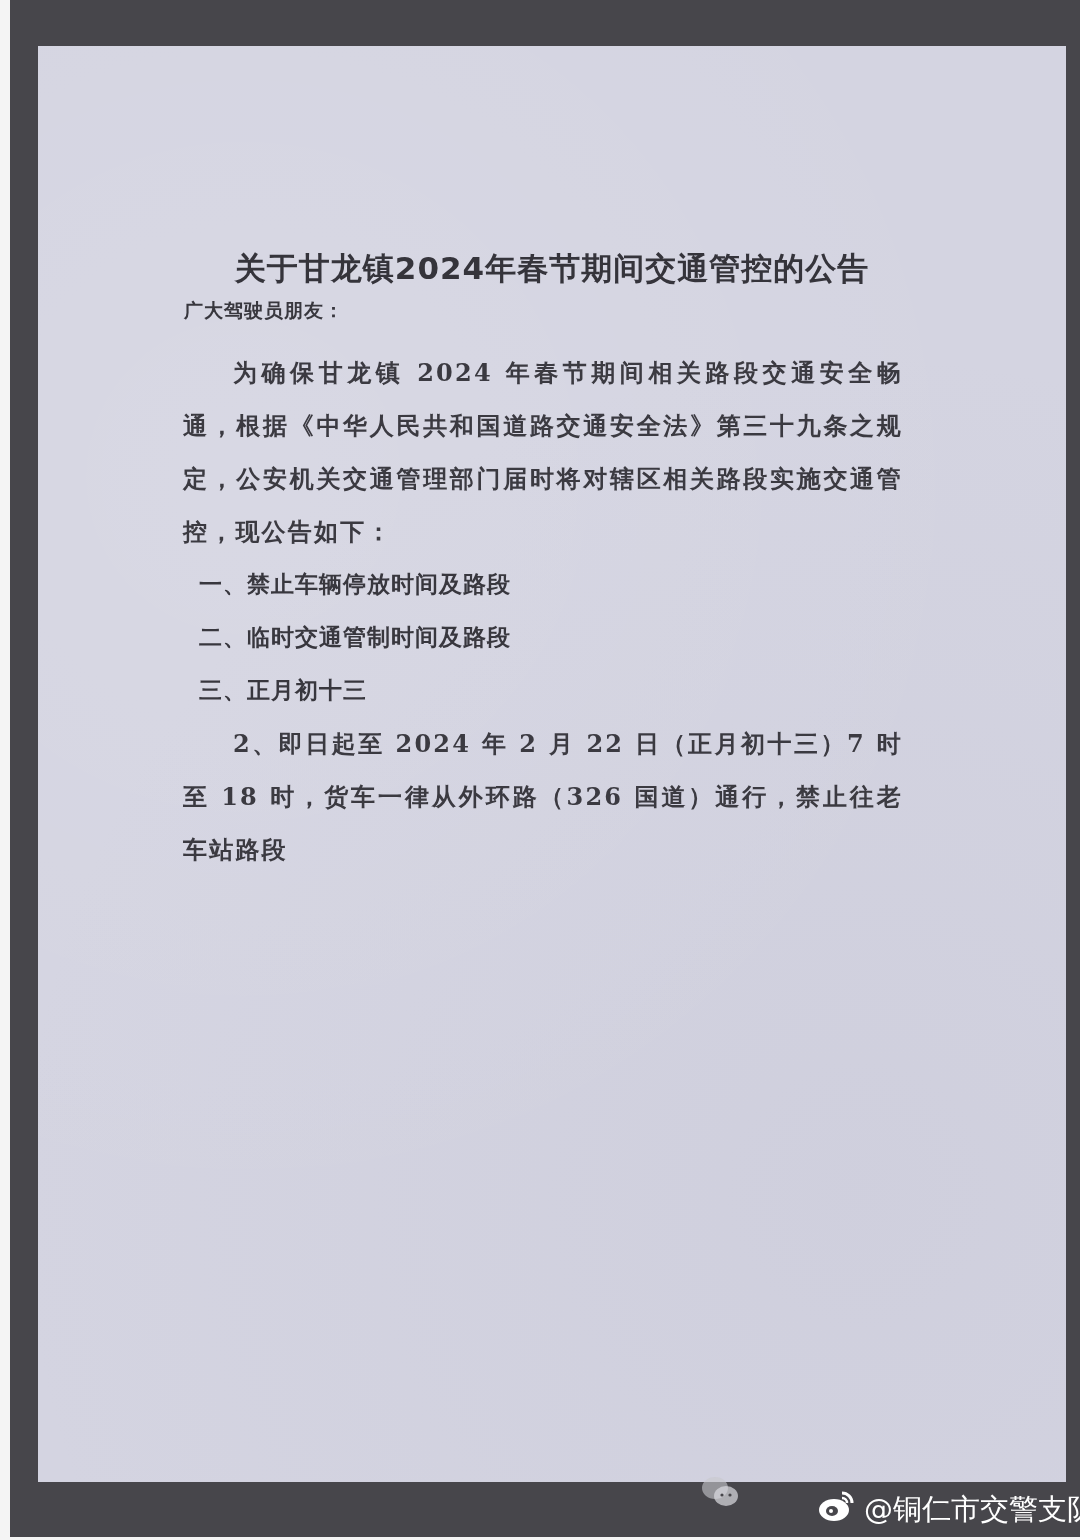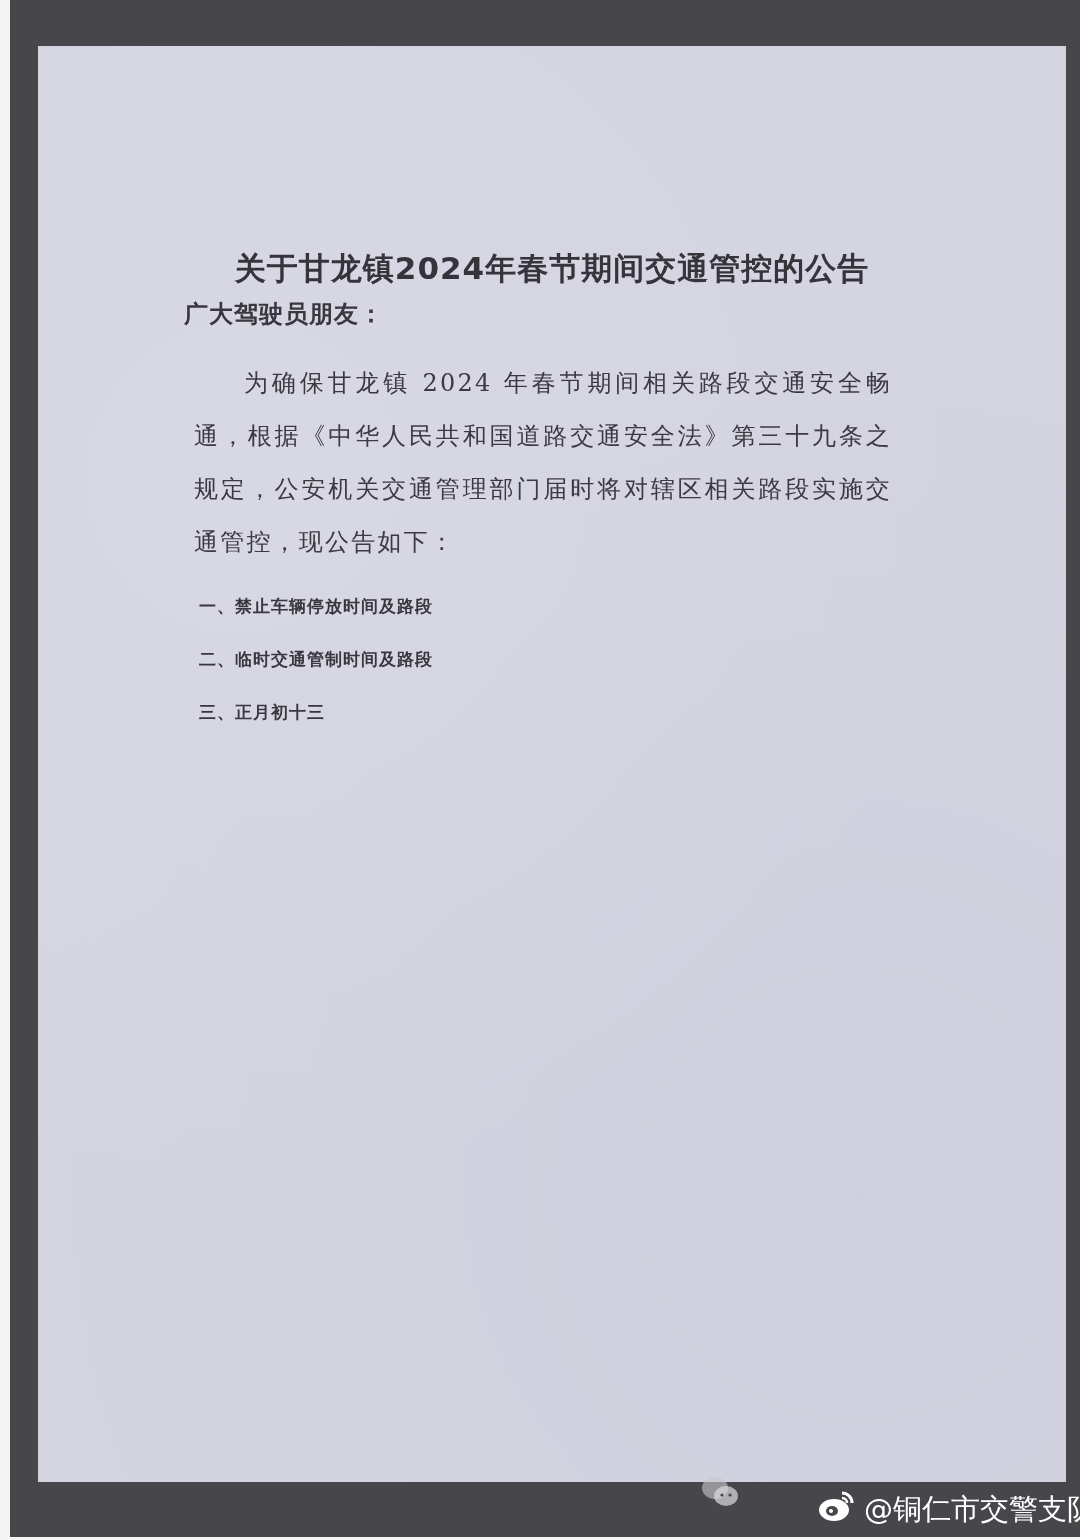--- a/index.html
+++ b/index.html
@@ -45,44 +45,45 @@
       letter-spacing: 1px;
       color: #35343b;
       margin-top: 40px;
     }
     .greeting {
       position: absolute;
       left: 146px;
       top: 252px;
       font-family: Liberation Sans, sans-serif;
       font-weight: bold;
-      font-size: 24px;
+      font-size: 19px;
       color: #38373e;
       letter-spacing: 1px;
     }
     .body-block {
       position: absolute;
       left: 145px;
       width: 720px;
       font-size: 24px;
       line-height: 53px;
       color: #3b3a41;
       letter-spacing: 2.2px;
       text-align: justify;
     }
     .para {
-      margin: 11px;
+      margin: 0;
       text-indent: 50px;
+      font-weight: bold;
     }
     .heading {
       margin: 0;
       padding-left: 16px;
       font-family: "DejaVu Sans", "Liberation Sans", sans-serif;
       font-weight: bold;
-      font-size: 17px;
+      font-size: 23px;
       letter-spacing: 1px;
       color: #38373e;
     }
     .watermark-bar {
       position: absolute;
       left: 700px;
       top: 1485px;
       height: 50px;
       display: flex;
       align-items: center;
@@ -125,20 +126,21 @@
   <div class="greeting">广大驾驶员朋友：</div>
 
   <div class="body-block" style="top: 300px;">
     <p class="para">为确保甘龙镇 2024 年春节期间相关路段交通安全畅通，根据《中华人民共和国道路交通安全法》第三十九条之规定，公安机关交通管理部门届时将对辖区相关路段实施交通管控，现公告如下：</p>
 
     <p class="heading">一、禁止车辆停放时间及路段</p>
 
     <p class="heading">二、临时交通管制时间及路段</p>
 
     <p class="heading">三、正月初十三</p>
+    <p class="para">2、即日起至 2024 年 2 月 22 日（正月初十三）7 时至 18 时，货车一律从外环路（326 国道）通行，禁止往老车站路段</p>
   </div>
 </div>
 
 <div class="watermark-bar">
   <div class="wm-wechat">
     <span class="icon">
       <svg width="40" height="34" viewBox="0 0 40 34">
         <ellipse cx="15" cy="13" rx="13" ry="11" fill="rgba(200,200,205,0.6)"></ellipse>
         <ellipse cx="26" cy="21" rx="12" ry="10" fill="rgba(220,220,225,0.7)"></ellipse>
         <circle cx="22" cy="20" r="1.6" fill="#47464b"></circle>

